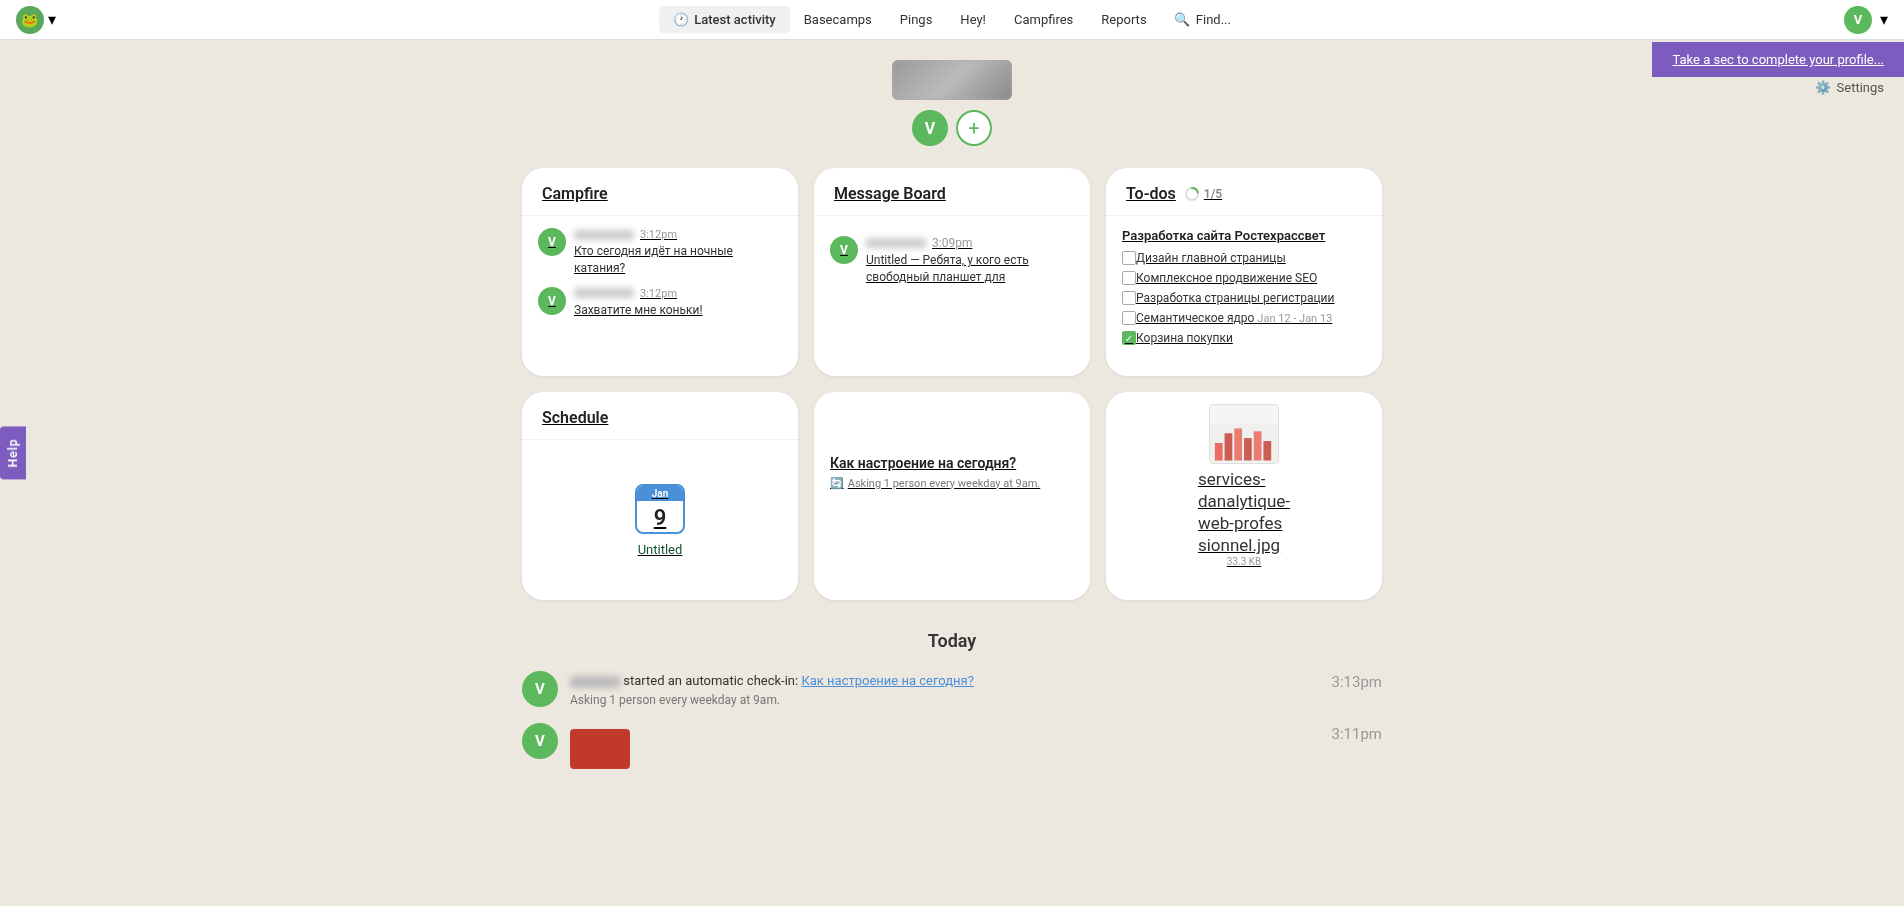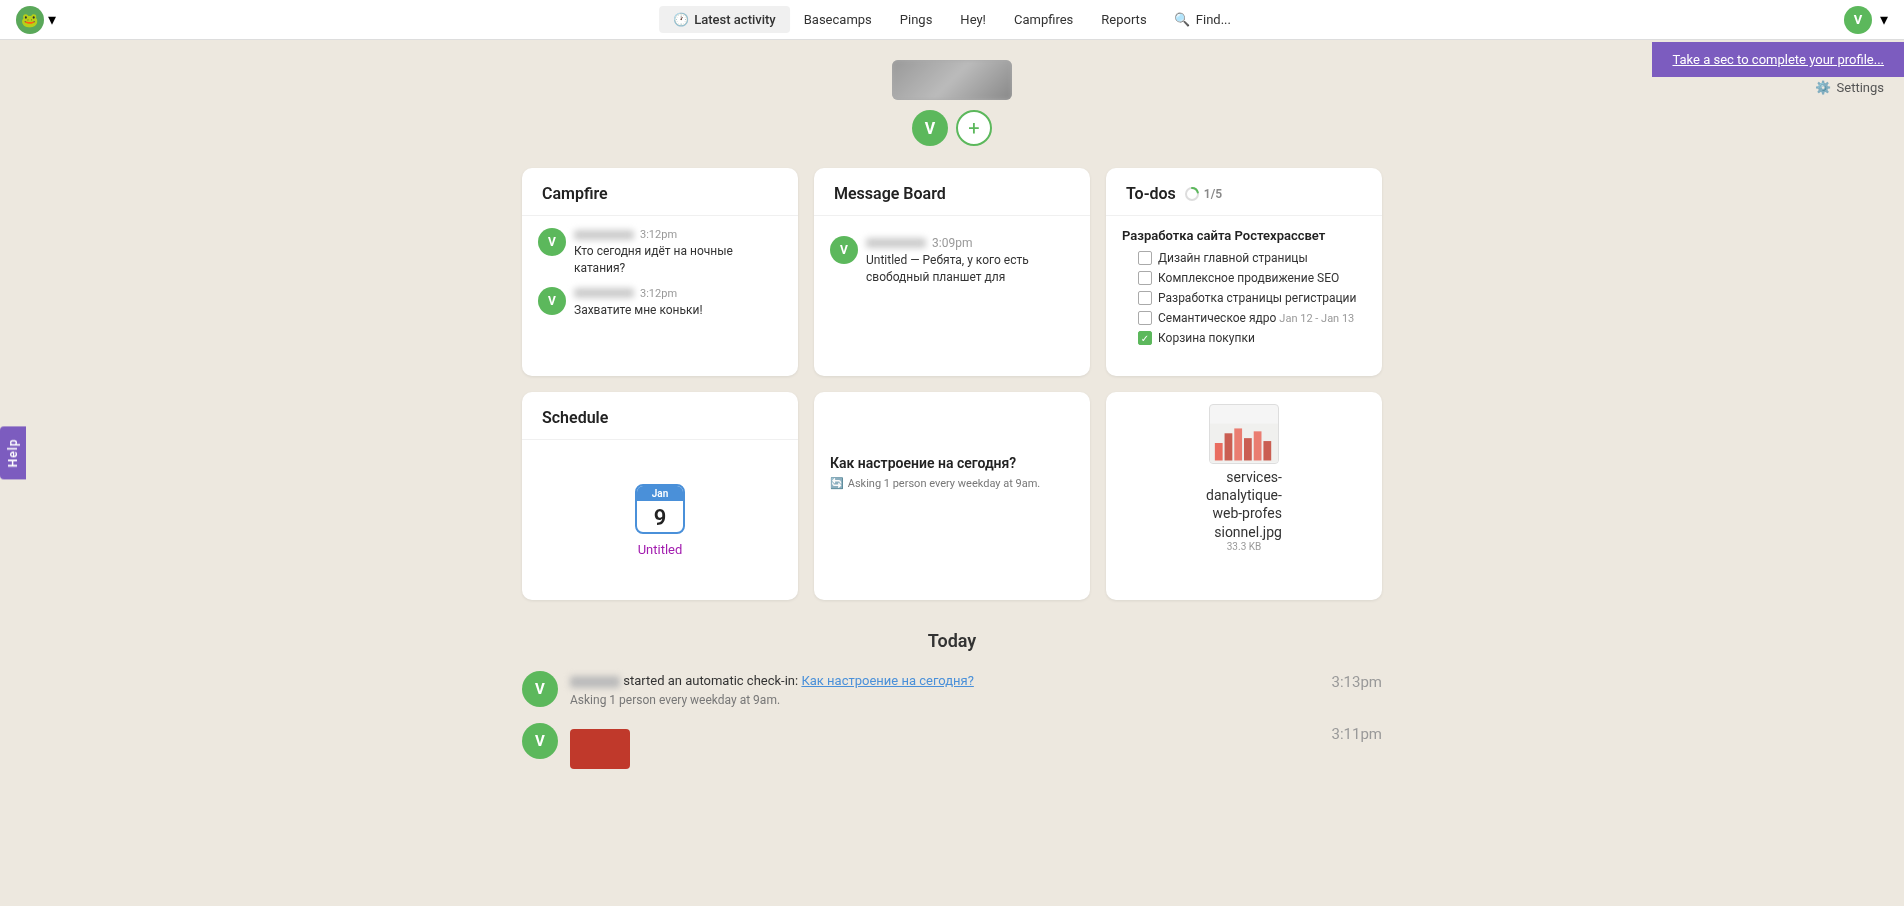--- a/index.html
+++ b/index.html
@@ -187,23 +187,24 @@
 
     
     .cards-grid {
       display: grid;
       grid-template-columns: repeat(3, 1fr);
       gap: 16px;
       margin-bottom: 30px;
     }
     .card {
       background: white;
-      border-radius: 10px;
+      border-radius: 21px;
       overflow: hidden;
       box-shadow: 0 1px 3px rgba(0,0,0,0.08);
+      text-decoration: underline;
     }
     .card-header {
       padding: 16px 20px 12px;
       font-size: 16px;
       font-weight: 600;
       color: #222;
       border-bottom: 1px solid #f0f0f0;
       display: flex;
       align-items: center;
       gap: 8px;
@@ -299,25 +300,23 @@
     }
     .todo-project {
       font-size: 13px;
       font-weight: 600;
       color: #222;
       margin-bottom: 8px;
     }
     .todo-item {
       display: flex;
       align-items: center;
-      gap: 6px;
       margin-bottom: 6px;
       font-size: 12px;
       color: #333;
-      margin-left: 16px;
     }
     .todo-checkbox {
       width: 14px;
       height: 14px;
       border: 1px solid #aaa;
       border-radius: 2px;
       flex-shrink: 0;
       display: flex;
       align-items: center;
       justify-content: center;
@@ -359,21 +358,21 @@
     }
     .cal-day {
       text-align: center;
       font-size: 22px;
       font-weight: 600;
       color: #222;
       padding: 4px 0;
     }
     .cal-label {
       font-size: 13px;
-      color: #a21caf;
+      color: #14532d;
     }
 
     
     .checkin-title {
       font-size: 14px;
       font-weight: 600;
       color: #222;
       margin-bottom: 6px;
     }
     .checkin-subtitle {
@@ -400,23 +399,23 @@
       background: #f5f5f5;
       display: flex;
       align-items: flex-end;
       justify-content: center;
     }
     .doc-chart {
       width: 100%;
       height: 40px;
     }
     .doc-name {
-      font-size: 14px;
+      font-size: 17px;
       color: #333;
-      text-align: right;
+      text-align: left;
       line-height: 1.3;
     }
     .doc-size {
       font-size: 10px;
       color: #999;
     }
 
     
     .today-section {
       margin-top: 20px;

